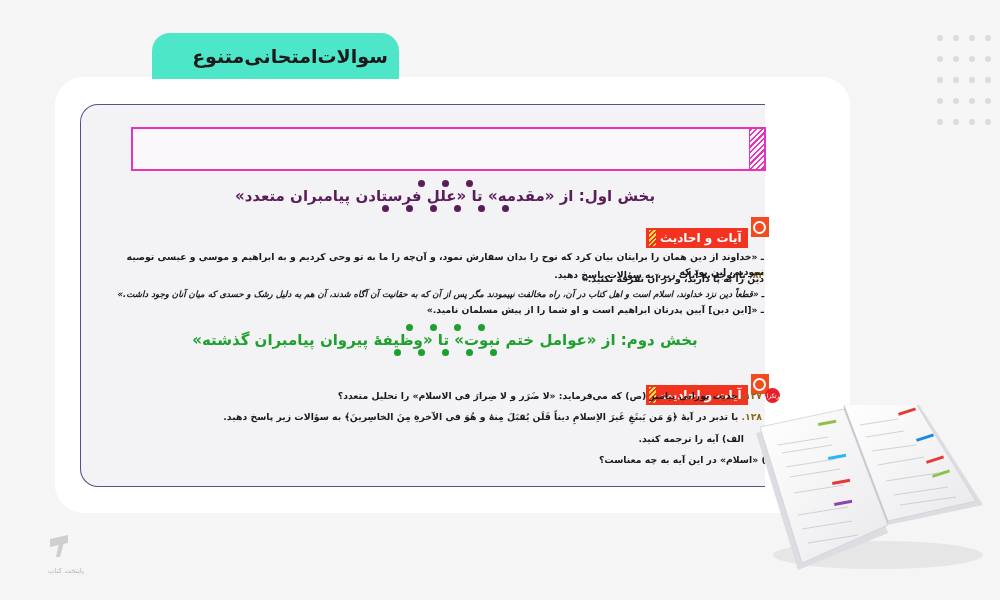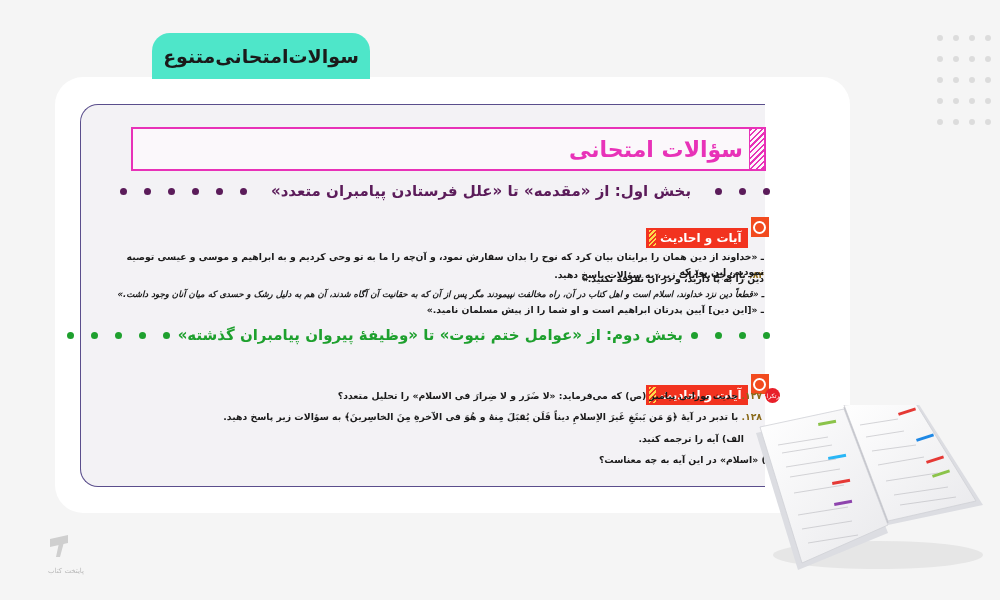--- a/index.html
+++ b/index.html
@@ -10,21 +10,21 @@
   }
   .dots {
     position:absolute; left:937px; top:35px;
     display:grid; grid-template-columns:repeat(4,16px); grid-row-gap:15px;
   }
   .dots span { width:6px; height:6px; border-radius:50%; background:#dcdcdc; display:block; }
   .title-pill {
     position:absolute; left:152px; top:33px; width:218px; height:46px;
     background:#4ee6c9; border-radius:18px 18px 0 0;
     display:flex; align-items:center; justify-content:center;
-    font-size:19px; font-weight:bold; color:#1a1a1a; direction:rtl;
+    font-size:19px; font-weight:bold; color:#1a1a1a; direction:rtl;padding-left:29px;
   }
   .card {
     position:absolute; left:55px; top:77px; width:795px; height:436px;
     background:#ffffff; border-radius:28px;
   }
   .frame {
     position:absolute; left:80px; top:104px; width:684px; height:381px;
     background:#f3f2f5; border:1.5px solid #5a4e8c; border-right:none;
     border-radius:18px 0 0 18px;
   }
@@ -36,21 +36,21 @@
   .pink-box .hatch {
     width:14px; height:40px; margin-left:6px;
     background:repeating-linear-gradient(135deg,#e832b8 0 1.5px,#fbf8fb 1.5px 4px);
     border-left:1.5px solid #e832b8;
   }
   .pink-title {
     font-size:22px; font-weight:bold; color:#e832b8; direction:rtl;
   }
   .section-row {
     position:absolute; left:120px; width:650px; height:22px;
-    display:flex; align-items:center; justify-content:space-between; direction:rtl;
+    display:flex; align-items:center; justify-content:space-between; direction:rtl;flex-direction:column;
   }
   .section-row .bullets { display:flex; gap:17px; }
   .section-row .bullets i { width:7px; height:7px; border-radius:50%; display:block; }
   .section-title { font-size:15px; font-weight:bold; white-space:nowrap; padding:0 8px; }
   .s1 { top:180px; }
   .s1 .section-title { color:#5b1c5a; }
   .s1 .bullets i { background:#5b1c5a; }
   .s2 { top:324px; }
   .s2 .section-title { color:#1ea02e; }
   .s2 .bullets i { background:#1ea02e; }
@@ -124,21 +124,20 @@
     <span></span>
     <span></span>
 </div>
 
 <div class="card"></div>
 <div class="title-pill">سوالات‌امتحانی‌متنوع</div>
 
 <div class="frame"></div>
 
 <div class="pink-box">
-  <span class="pink-title">سؤالات امتحانی</span>
   <span class="hatch"></span>
 </div>
 
 <div class="section-row s1">
   <div class="bullets">
       <i></i>
       <i></i>
       <i></i>
     </div>
   <span class="section-title">بخش اول: از «مقدمه» تا «علل فرستادن پیامبران متعدد»</span>

